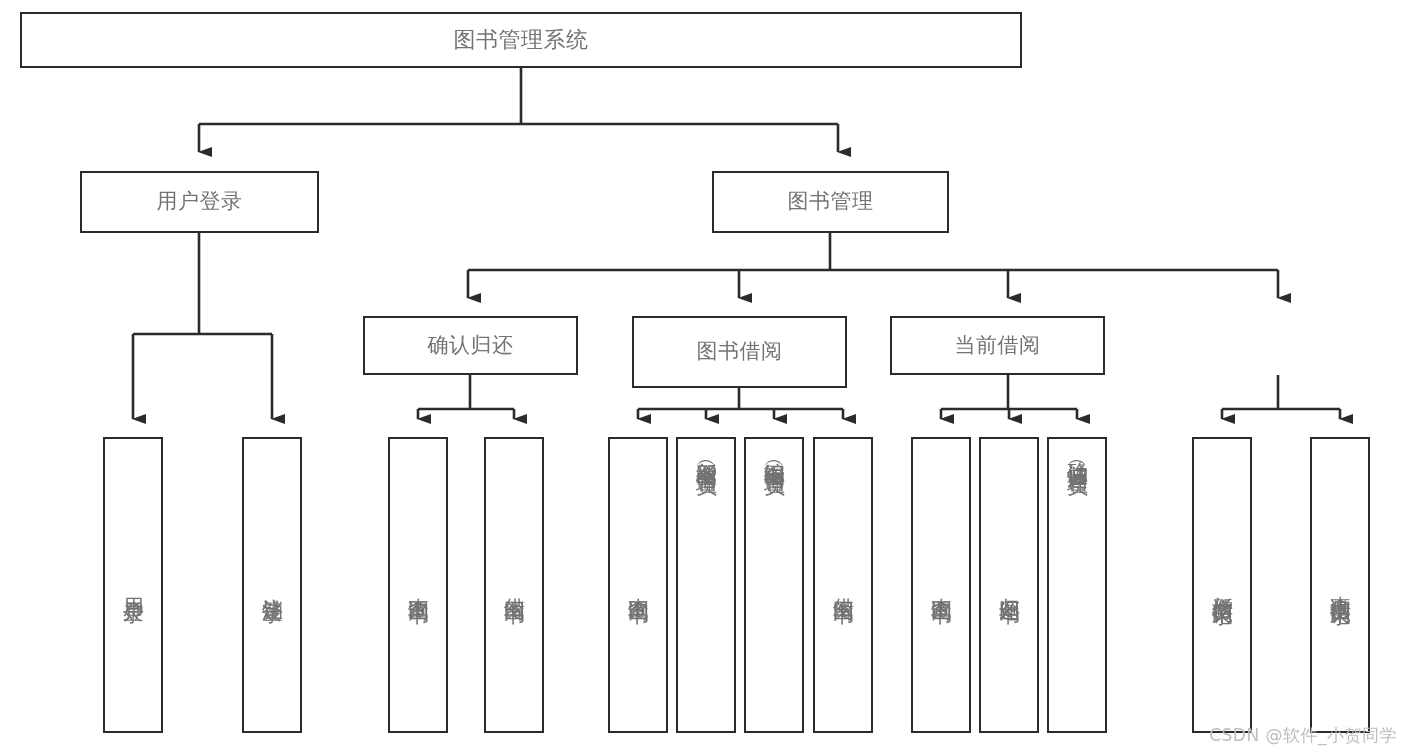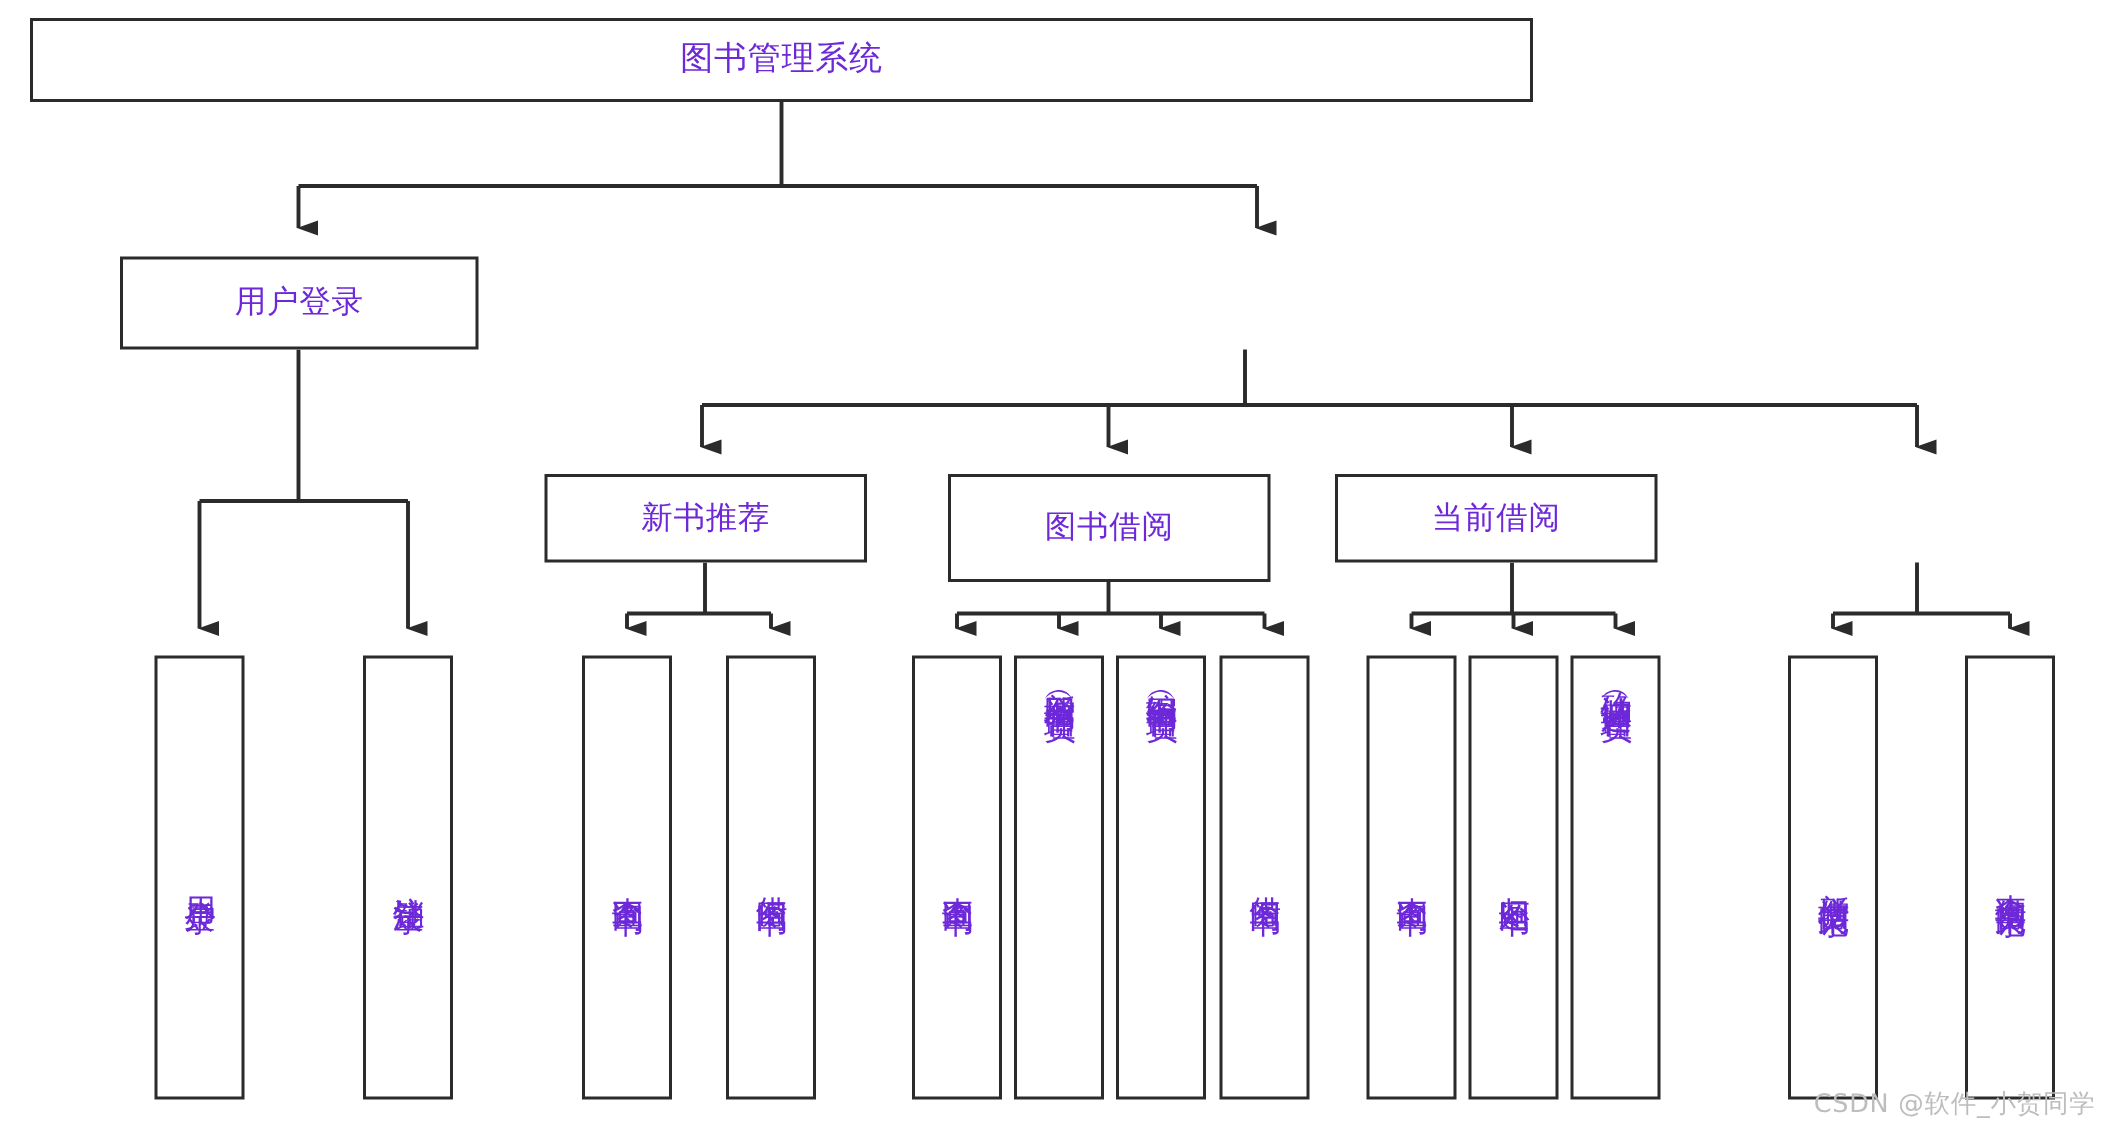--- a/index.html
+++ b/index.html
@@ -30,21 +30,21 @@
     position: absolute;
     box-sizing: border-box;
     background: #ffffff;
     border: 2px solid #2b2b2b;
     display: flex;
     align-items: center;
     justify-content: center;
     z-index: 2;
   }
   .node-label {
-    color: #6d28d9;
+    color: #737373;
     line-height: 1.12;
     white-space: nowrap;
   }
   
   .node.horiz .node-label {
     font-size: 21px;
     letter-spacing: 0.5px;
   }
   .node.root .node-label {
     font-size: 22px;
@@ -138,23 +138,26 @@
   </svg>
 
   <div class="node horiz root" style="left:20px; top:12px; width:1002px; height:56px;">
     <span class="node-label">图书管理系统</span>
   </div>
 
   <div class="node horiz" style="left:80px; top:171px; width:239px; height:62px;">
     <span class="node-label">用户登录</span>
   </div>
 
+  <div class="node horiz" style="left:712px; top:171px; width:237px; height:62px;">
+    <span class="node-label">图书管理</span>
+  </div>
 
   <div class="node horiz" style="left:363px; top:316px; width:215px; height:59px;">
-    <span class="node-label">新书推荐</span>
+    <span class="node-label">确认归还</span>
   </div>
 
   <div class="node horiz" style="left:632px; top:316px; width:215px; height:72px;">
     <span class="node-label">图书借阅</span>
   </div>
 
   <div class="node horiz" style="left:890px; top:316px; width:215px; height:59px;">
     <span class="node-label">当前借阅</span>
   </div>
 

